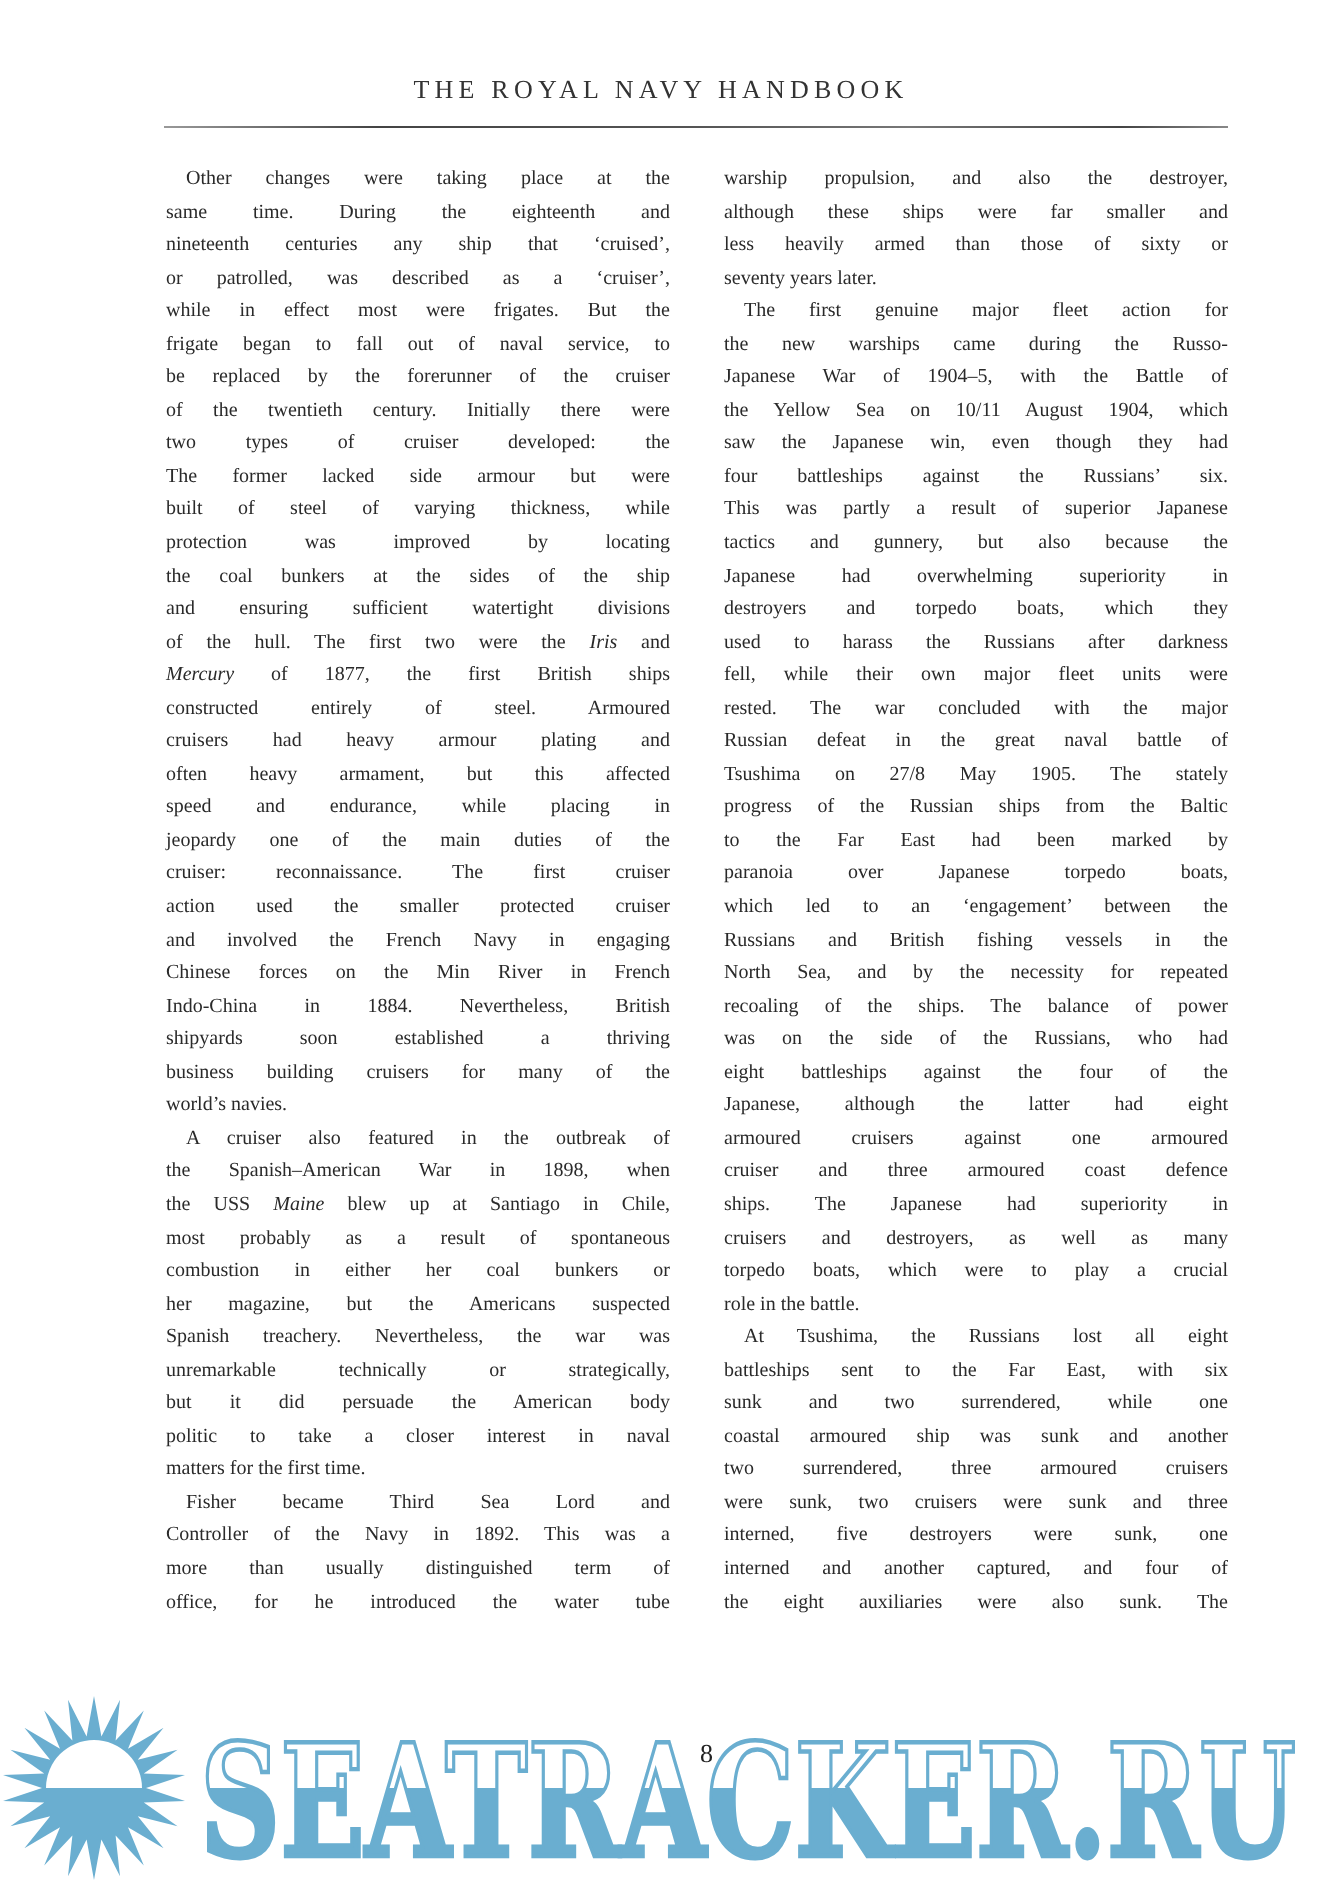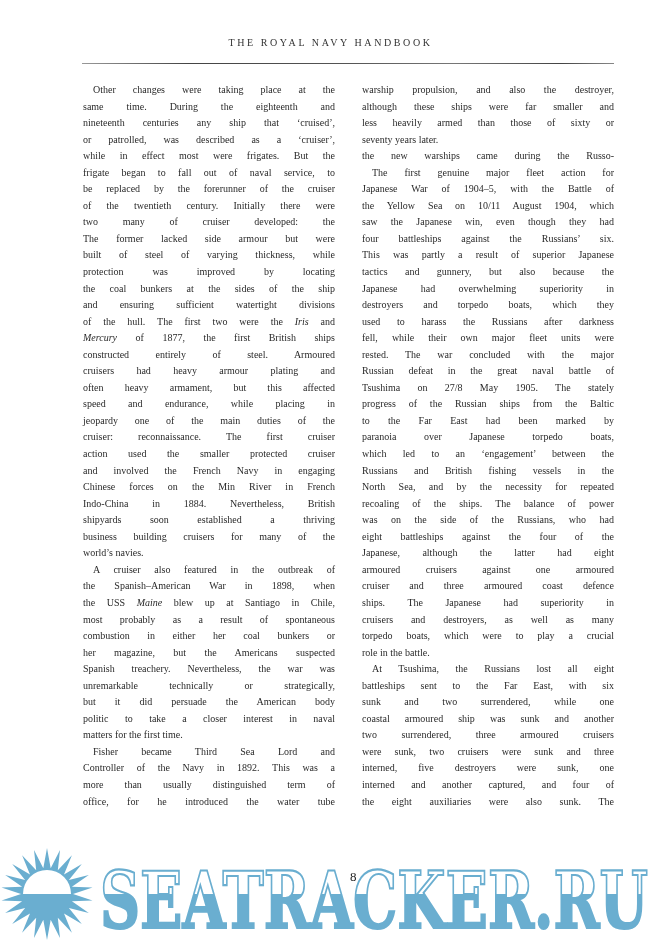--- a/index.html
+++ b/index.html
@@ -4,21 +4,21 @@
 <style>
   html, body { margin: 0; padding: 0; }
   body {
     width: 661px; height: 945px; position: relative; overflow: hidden;
     background: #ffffff;
     font-family: "Liberation Serif", "DejaVu Serif", serif;
     color: #2a2a2a;
   }
   .running-head {
     position: absolute; top: 37px; left: 0; width: 661px;
-    text-align: center; font-size: 10px; letter-spacing: 2.6px;
+    text-align: center; font-size: 13px; letter-spacing: 2.6px;
     color: #333; 
   }
   .rule {
     position: absolute; top: 63px; left: 82px; width: 532px; height: 1px;
     background: linear-gradient(to right, #999 0%, #444 20%, #555 50%, #777 70%, #444 90%, #888 100%);
   }
   .col {
     position: absolute; top: 82px; width: 252px;
     font-size: 10px; line-height: 16.55px;
   }
@@ -46,21 +46,21 @@
 
 <div class="col left" id="left-col">
     <span class="line indent"><span>Other changes were taking place at the</span></span>
     <span class="line"><span>same time. During the eighteenth and</span></span>
     <span class="line"><span>nineteenth centuries any ship that ‘cruised’,</span></span>
     <span class="line"><span>or patrolled, was described as a ‘cruiser’,</span></span>
     <span class="line"><span>while in effect most were frigates. But the</span></span>
     <span class="line"><span>frigate began to fall out of naval service, to</span></span>
     <span class="line"><span>be replaced by the forerunner of the cruiser</span></span>
     <span class="line"><span>of the twentieth century. Initially there were</span></span>
-    <span class="line"><span>two many of cruiser developed: the</span></span>
+    <span class="line"><span>two types of cruiser developed: the</span></span>
     <span class="line"><span>The former lacked side armour but were</span></span>
     <span class="line"><span>built of steel of varying thickness, while</span></span>
     <span class="line"><span>protection was improved by locating</span></span>
     <span class="line"><span>the coal bunkers at the sides of the ship</span></span>
     <span class="line"><span>and ensuring sufficient watertight divisions</span></span>
     <span class="line"><span>of the hull. The first two were the </span><i>Iris</i><span> and</span></span>
     <span class="line"><span></span><i>Mercury</i><span> of 1877, the first British ships</span></span>
     <span class="line"><span>constructed entirely of steel. Armoured</span></span>
     <span class="line"><span>cruisers had heavy armour plating and</span></span>
     <span class="line"><span>often heavy armament, but this affected</span></span>
@@ -88,22 +88,22 @@
     <span class="line indent"><span>Fisher became Third Sea Lord and</span></span>
     <span class="line"><span>Controller of the Navy in 1892. This was a</span></span>
     <span class="line"><span>more than usually distinguished term of</span></span>
     <span class="line"><span>office, for he introduced the water tube</span></span>
   </div>
 <div class="col right" id="right-col">
     <span class="line"><span>warship propulsion, and also the destroyer,</span></span>
     <span class="line"><span>although these ships were far smaller and</span></span>
     <span class="line"><span>less heavily armed than those of sixty or</span></span>
     <span class="line last"><span>seventy years later.</span></span>
+    <span class="line indent"><span>The first genuine major fleet action for</span></span>
     <span class="line"><span>the new warships came during the Russo-</span></span>
-    <span class="line indent"><span>The first genuine major fleet action for</span></span>
     <span class="line"><span>Japanese War of 1904–5, with the Battle of</span></span>
     <span class="line"><span>the Yellow Sea on 10/11 August 1904, which</span></span>
     <span class="line"><span>saw the Japanese win, even though they had</span></span>
     <span class="line"><span>four battleships against the Russians’ six.</span></span>
     <span class="line"><span>This was partly a result of superior Japanese</span></span>
     <span class="line"><span>tactics and gunnery, but also because the</span></span>
     <span class="line"><span>Japanese had overwhelming superiority in</span></span>
     <span class="line"><span>destroyers and torpedo boats, which they</span></span>
     <span class="line"><span>used to harass the Russians after darkness</span></span>
     <span class="line"><span>fell, while their own major fleet units were</span></span>

